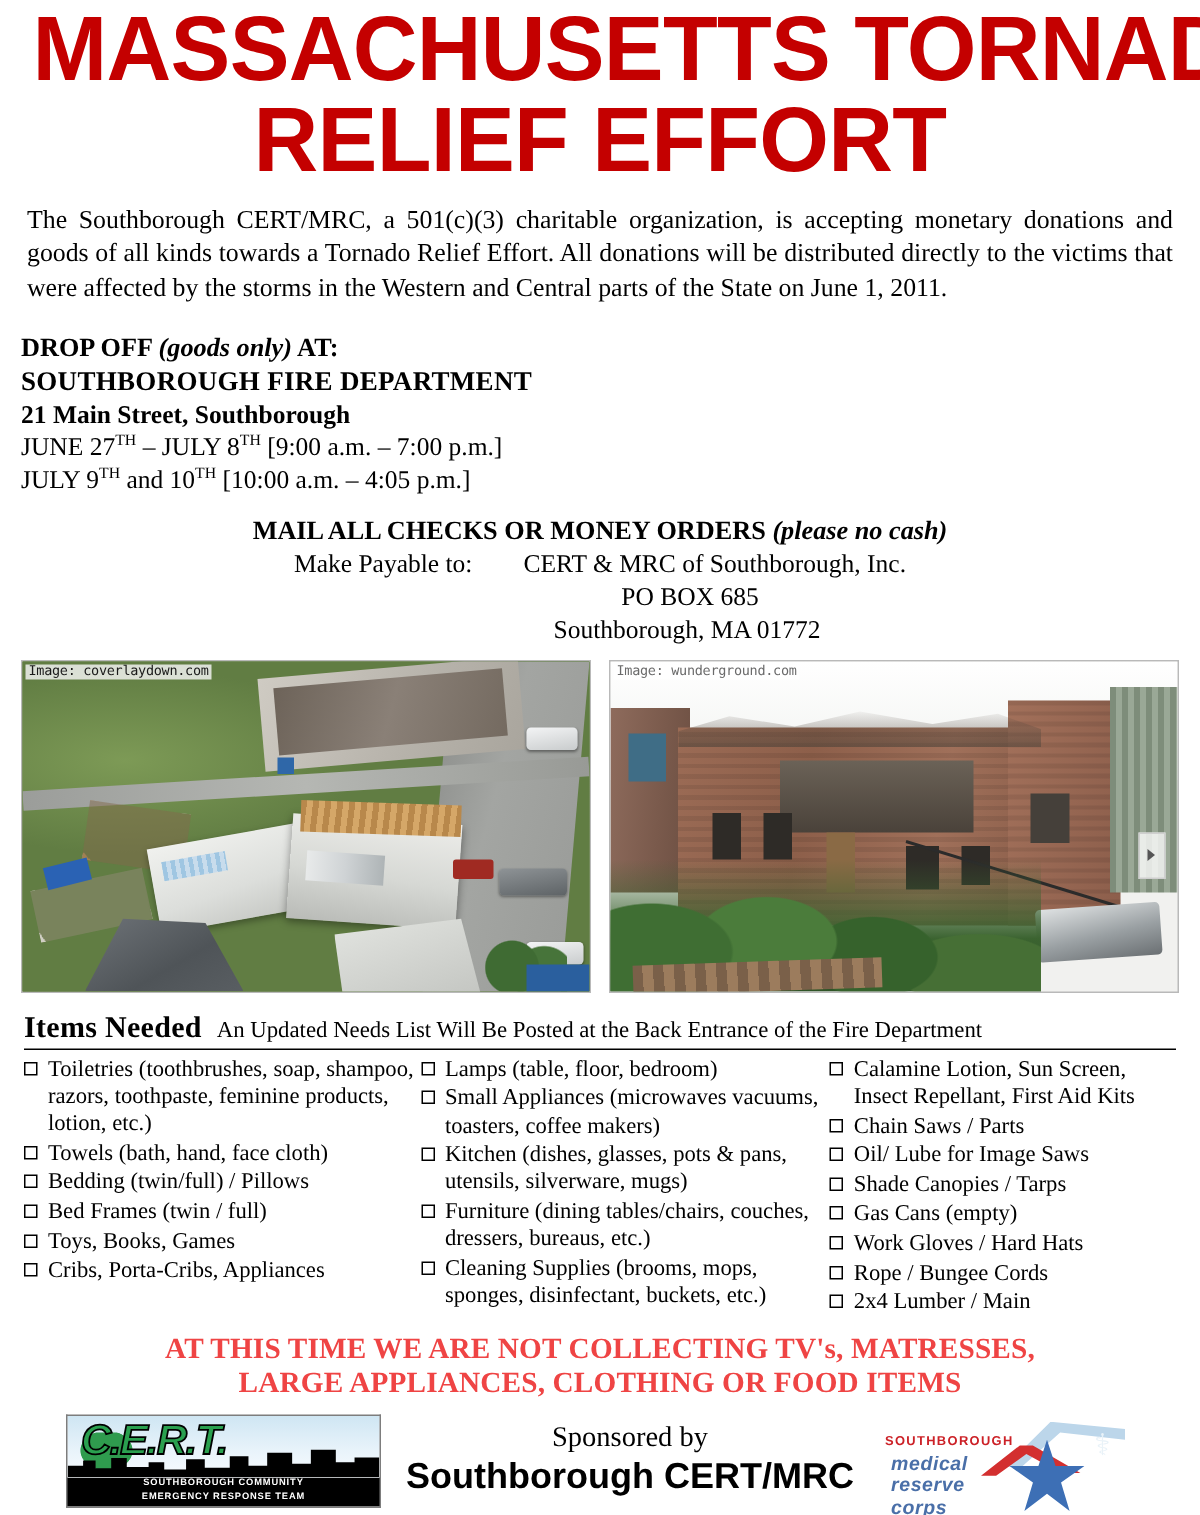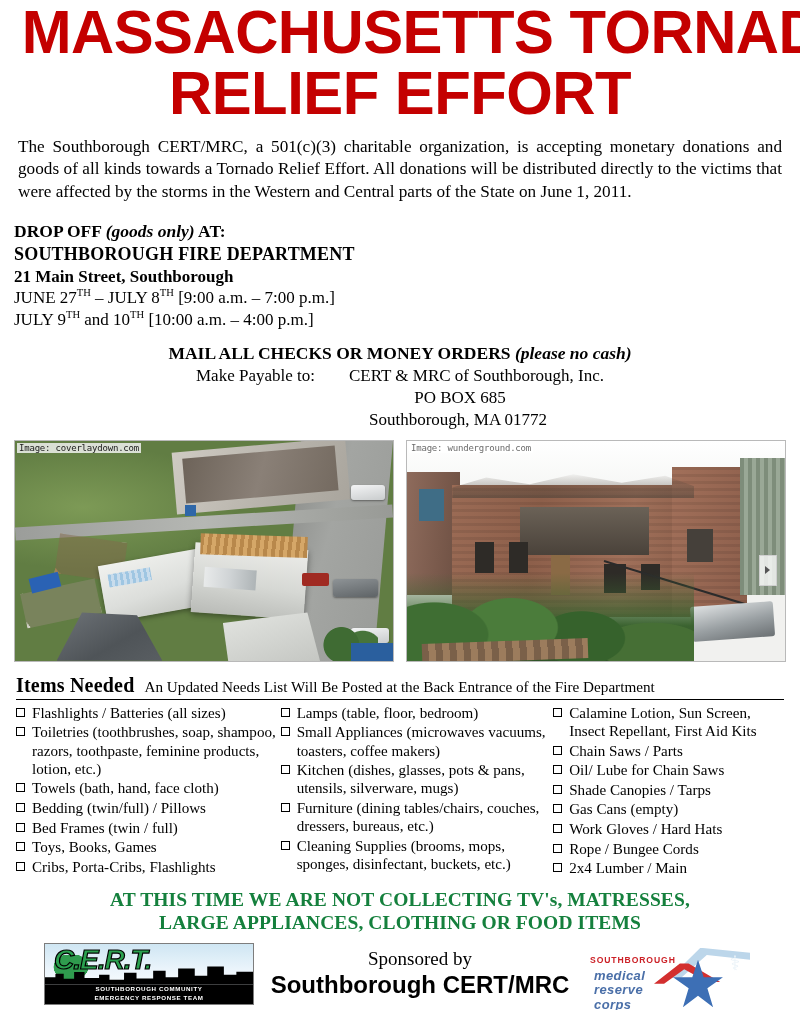--- a/index.html
+++ b/index.html
@@ -282,21 +282,21 @@
   .box {
     flex: 0 0 auto;
     width: 9px; height: 9px;
     border: 1.2px solid #000;
     margin-top: 4px; margin-right: 7px;
   }
   .txt { flex: 1 1 auto; }
 
   
   .notice {
-    text-align:center; color:#15803d; font-weight:bold;
+    text-align:center; color:#ef4444; font-weight:bold;
     font-size: 19.5px; line-height: 1.18; margin-top: 9px;
     letter-spacing: .1px;
   }
 
   
   .footer {
     margin-top: 8px;
     display:flex; align-items:center; justify-content:space-between;
     padding: 0 24px 0 30px;
   }
@@ -396,21 +396,21 @@
     <div class="title-line l2">RELIEF EFFORT</div>
   </div>
 
   <p class="intro">The Southborough CERT/MRC, a 501(c)(3) charitable organization, is accepting monetary donations and goods of all kinds towards a Tornado Relief Effort. All donations will be distributed directly to the victims that were affected by the storms in the Western and Central parts of the State on June 1, 2011.</p>
 
   <div class="dropoff">
     <div class="r1"><span>DROP OFF </span><em>(goods only)</em><span> AT:</span></div>
     <div class="r2">SOUTHBOROUGH FIRE DEPARTMENT</div>
     <div class="r3">21 Main Street, Southborough</div>
     <div class="r4"><span>JUNE 27</span><sup>TH</sup><span> –  JULY 8</span><sup>TH</sup><span>  [9:00 a.m. – 7:00 p.m.]</span></div>
-    <div class="r5"><span>JULY 9</span><sup>TH</sup><span> and  10</span><sup>TH</sup><span>  [10:00 a.m. – 4:00 p.m.]</span></div>
+    <div class="r5"><span>JULY 9</span><sup>TH</sup><span> and  10</span><sup>TH</sup><span>  [10:00 a.m. – 4:05 p.m.]</span></div>
   </div>
 
   <div class="mail">
     <div class="m1"><span>MAIL ALL CHECKS OR MONEY ORDERS </span><em>(please no cash)</em></div>
     <div class="m2"><span class="lbl">Make Payable to:</span><span class="val">CERT &amp; MRC of Southborough, Inc.</span></div>
     <div class="m3">PO BOX 685</div>
     <div class="m4">Southborough, MA 01772</div>
   </div>
 
   <div class="photos">
@@ -464,45 +464,41 @@
   <div class="items-head">
     <div class="h">Items Needed</div>
     <div class="sub">An Updated Needs List Will Be Posted at the Back Entrance of the Fire Department</div>
   </div>
   <div class="hr"></div>
 
   <div class="cols">
     <div class="col c1">
       <div class="it">
           <span class="box"></span>
-          <span class="txt">Flashlights / Batteries (all sizes)</span>
-        </div>
-      <div class="it">
-          <span class="box"></span>
           <span class="txt">Toiletries (toothbrushes, soap, shampoo, razors, toothpaste, feminine products, lotion, etc.)</span>
         </div>
       <div class="it">
           <span class="box"></span>
           <span class="txt">Towels (bath, hand, face cloth)</span>
         </div>
       <div class="it">
           <span class="box"></span>
           <span class="txt">Bedding (twin/full) / Pillows</span>
         </div>
       <div class="it">
           <span class="box"></span>
           <span class="txt">Bed Frames (twin / full)</span>
         </div>
       <div class="it">
           <span class="box"></span>
           <span class="txt">Toys, Books, Games</span>
         </div>
       <div class="it">
           <span class="box"></span>
-          <span class="txt">Cribs, Porta-Cribs, Flashlights</span>
+          <span class="txt">Cribs, Porta-Cribs, Appliances</span>
         </div>
     </div>
 
     <div class="col c2">
       <div class="it">
           <span class="box"></span>
           <span class="txt">Lamps (table, floor, bedroom)</span>
         </div>
       <div class="it">
           <span class="box"></span>
@@ -526,21 +522,21 @@
       <div class="it">
           <span class="box"></span>
           <span class="txt">Calamine Lotion, Sun Screen, Insect Repellant, First Aid Kits</span>
         </div>
       <div class="it">
           <span class="box"></span>
           <span class="txt">Chain Saws / Parts</span>
         </div>
       <div class="it">
           <span class="box"></span>
-          <span class="txt">Oil/ Lube for Chain Saws</span>
+          <span class="txt">Oil/ Lube for Image Saws</span>
         </div>
       <div class="it">
           <span class="box"></span>
           <span class="txt">Shade Canopies / Tarps</span>
         </div>
       <div class="it">
           <span class="box"></span>
           <span class="txt">Gas Cans (empty)</span>
         </div>
       <div class="it">

